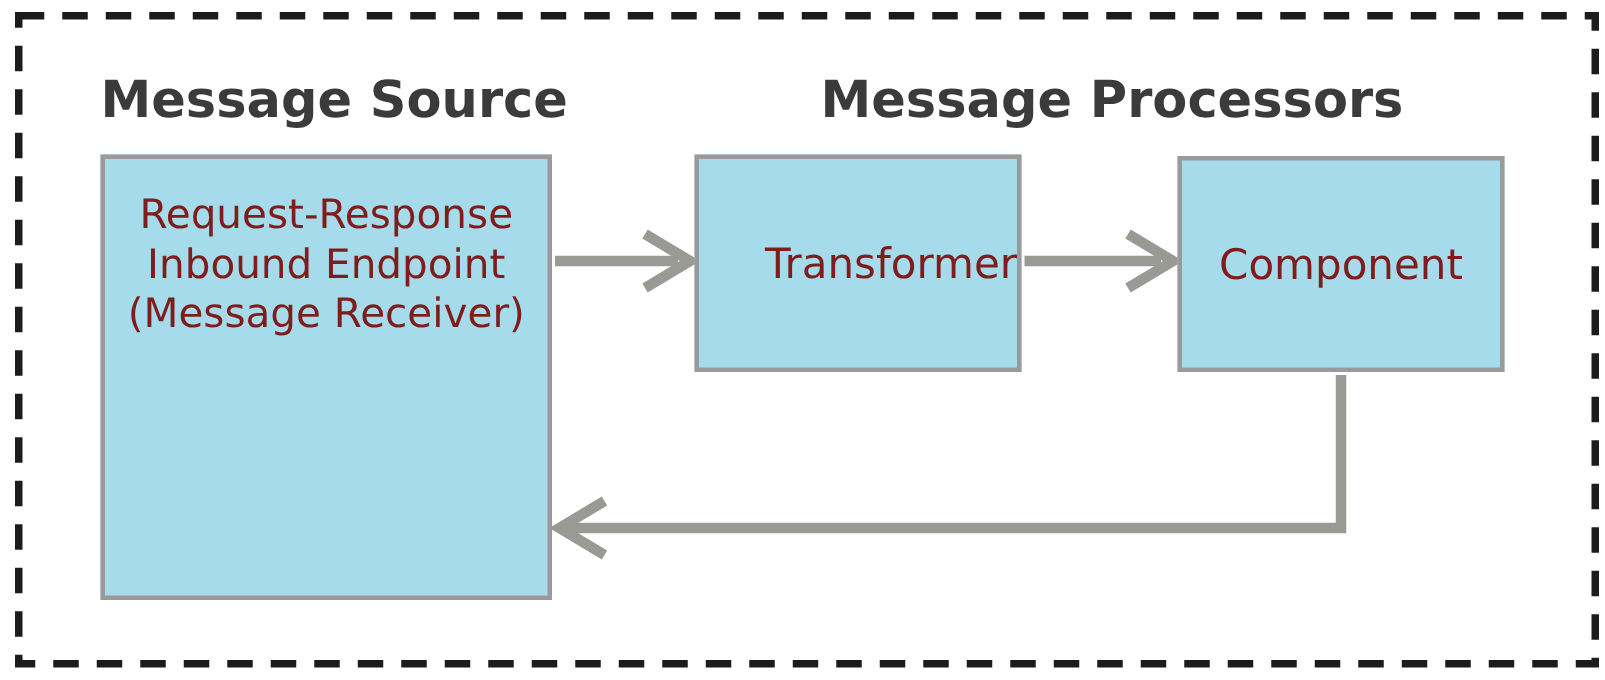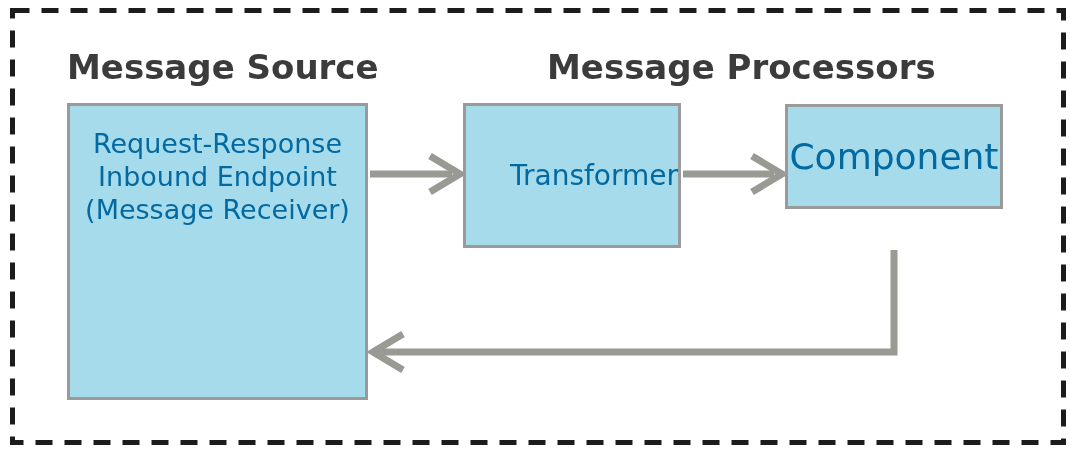--- a/index.html
+++ b/index.html
@@ -36,21 +36,21 @@
     font-size: 34px;
     font-weight: bold;
     color: #3b3b3b;
     white-space: nowrap;
   }
   .node {
     position: absolute;
     box-sizing: border-box;
     background: #a5dbeb;
     border: 3px solid #9a9a9a;
-    color: #0369a1;
+    color: #7f1d1d;
     display: flex;
     align-items: center;
     justify-content: center;
     text-align: center;
   }
   .node-label { white-space: pre-line; }
   .node-source {
     left: 67px; top: 103px;
     width: 301px; height: 297px;
     align-items: flex-start;
@@ -59,22 +59,22 @@
     line-height: 1.22;
   }
   .node-transformer {
     left: 463px; top: 103px;
     width: 218px; height: 145px;
     font-size: 28px;
     justify-content: flex-end;
   }
   .node-component {
     left: 785px; top: 104px;
-    width: 218px; height: 105px;
-    font-size: 36px;
+    width: 218px; height: 144px;
+    font-size: 28px;
     text-align: center;
   }
 </style>
 </head>
 <body>
 
 <div class="canvas">
 
   <svg class="layer" viewBox="0 0 1070 453" aria-hidden="true">
     <rect class="frame" x="12.5" y="10.5" width="1051" height="432"></rect>

